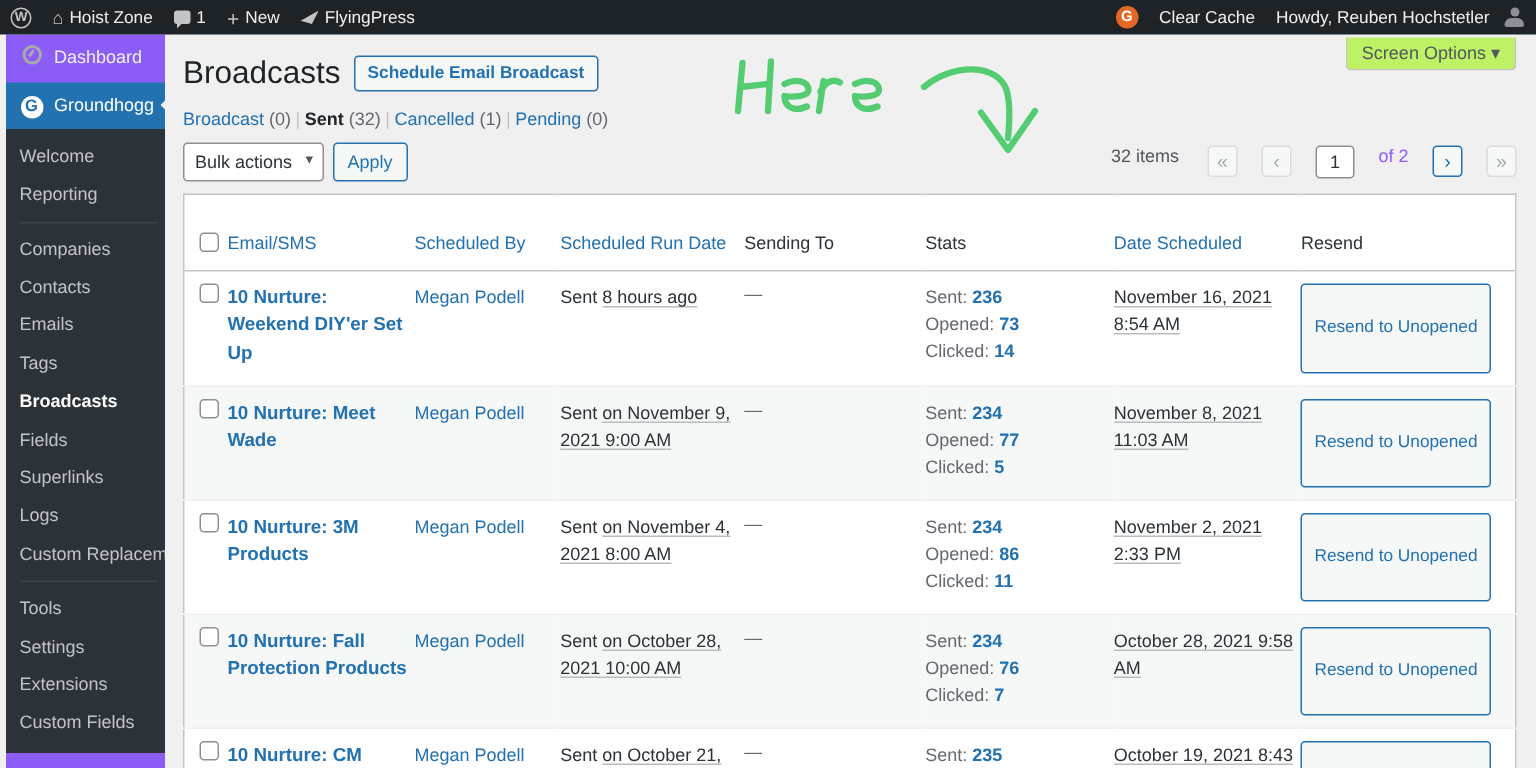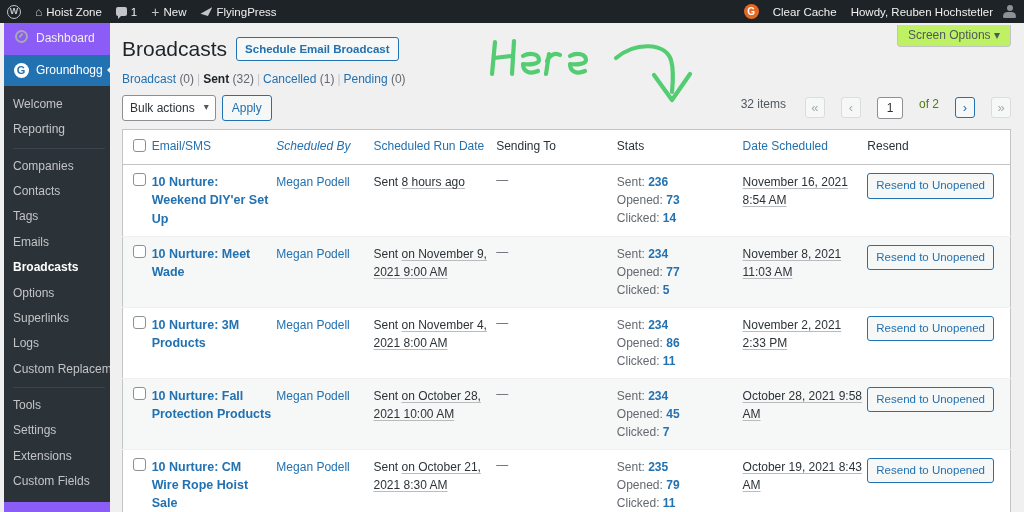--- a/index.html
+++ b/index.html
@@ -152,21 +152,21 @@
     min-width: 20px; height: 21px; padding: 0 5px;
     border: 1px solid #dcdcde; background: #f6f7f7; color: #a7aaad;
     border-radius: 3px; font-size: 13px;
   }
   .pg-btn.on { color: #2271b1; border-color: #2271b1; background: #f6f7f7; }
   .pg-cur {
     width: 26px; height: 22px; border: 1px solid #8c8f94; background: #fff;
     border-radius: 3px; text-align: center; line-height: 20px;
     color: #2c3338; font-size: 12px;
   }
-  .pg-total { color: #4d7c0f; }
+  .pg-total { color: #8b5cf6; }
 
   .search-box {
     position: absolute; right: 13px; top: 31px;
     display: flex; align-items: center; gap: 5px;
   }
   .search-box input {
     width: 123px; height: 22px; border: 1px solid #8c8f94;
     border-radius: 3px; background: #fff; font-size: 12px; padding: 0 5px;
     font-family: "Liberation Sans", sans-serif; color: #2c3338;
   }
@@ -179,27 +179,27 @@
   .wp-list-table {
     margin: 8px 13px 0 12px; width: 889px;
     background: #fff; border: 1px solid #c3c4c7;
     border-radius: 3px 3px 0 0; border-collapse: collapse;
   }
   .wp-list-table th, .wp-list-table td {
     text-align: left; vertical-align: top; padding: 8px 5px 8px 0;
   }
   .wp-list-table thead th {
     font-size: 12px; font-weight: 400; color: #2271b1;
-    padding-top: 9px; padding-bottom: 9px;
+    padding-top: 25px; padding-bottom: 9px;
     border-bottom: 1px solid #c3c4c7;
   }
   .wp-list-table thead th.plain { color: #2c3338; }
   .col-cb { width: 28px; padding-left: 10px !important; }
   .col-title { width: 122px; }
-  .col-by { width: 95px; font-style: italic; }
+  .col-by { width: 95px; }
   .col-run { width: 120px; }
   .col-to { width: 118px; }
   .col-stats { width: 123px; }
   .col-date { width: 122px; }
   .col-resend { width: 140px; }
   .cbx {
     width: 13px; height: 13px; border: 1px solid #8c8f94;
     border-radius: 3px; background: #fff; display: inline-block;
   }
   tbody tr { border-bottom: 1px solid #f0f0f1; }
@@ -215,21 +215,21 @@
   td.stats-cell { font-size: 12px; line-height: 1.5; color: #646970; }
   td.stats-cell b { color: #2271b1; font-weight: 700; }
   td.date-cell a {
     color: #2c3338; font-size: 12px; line-height: 1.5;
     text-decoration: underline; text-decoration-color: #b9bcbf;
     text-underline-offset: 2px;
   }
   .resend-btn {
     display: inline-block; background: #f6f7f7;
     border: 1px solid #2271b1; border-radius: 3px;
-    color: #2271b1; font-size: 11.5px; padding: 3px 8px;
+    color: #2271b1; font-size: 11.5px; padding: 20px 8px;
     line-height: 1.5; white-space: nowrap;
   }
 
   
   #annot { position: absolute; left: 485px; top: 30px; pointer-events: none; z-index: 40; }
 </style>
 </head>
 <body>
 
 <div id="adminbar">
@@ -275,24 +275,24 @@
     <span class="mi"><span class="gh-side-ico">G</span></span>
     <span>Groundhogg</span>
   </div>
 
   <div id="submenu">
     <span class="sub-item">Welcome</span>
     <span class="sub-item">Reporting</span>
     <div class="sub-sep"></div>
     <span class="sub-item">Companies</span>
     <span class="sub-item">Contacts</span>
+    <span class="sub-item">Emails</span>
     <span class="sub-item">Tags</span>
-    <span class="sub-item">Emails</span>
     <span class="sub-item active">Broadcasts</span>
-    <span class="sub-item">Options</span>
+    <span class="sub-item">Fields</span>
     <span class="sub-item">Superlinks</span>
     <span class="sub-item">Logs</span>
     <span class="sub-item">Custom Replacements</span>
     <div class="sub-sep"></div>
     <span class="sub-item">Tools</span>
     <span class="sub-item">Settings</span>
     <span class="sub-item">Extensions</span>
     <span class="sub-item">Custom Fields</span>
   </div>
 
@@ -392,21 +392,21 @@
       </tr>
 
       <tr class="alt">
         <td class="col-cb"><span class="cbx"></span></td>
         <td class="title-cell"><a>10 Nurture: Fall Protection Products</a></td>
         <td class="by-cell"><span>Megan Podell</span></td>
         <td class="run-cell"><span>Sent </span><span class="u">on October 28, 2021 10:00 AM</span></td>
         <td class="to-cell">—</td>
         <td class="stats-cell">
           <div><span>Sent:</span> <b>234</b></div>
-          <div><span>Opened:</span> <b>45</b></div>
+          <div><span>Opened:</span> <b>76</b></div>
           <div><span>Clicked:</span> <b>7</b></div>
         </td>
         <td class="date-cell"><a>October 28, 2021 9:58 AM</a></td>
         <td><span class="resend-btn">Resend to Unopened</span></td>
       </tr>
 
       <tr>
         <td class="col-cb"><span class="cbx"></span></td>
         <td class="title-cell"><a>10 Nurture: CM Wire Rope Hoist Sale</a></td>
         <td class="by-cell"><span>Megan Podell</span></td>

